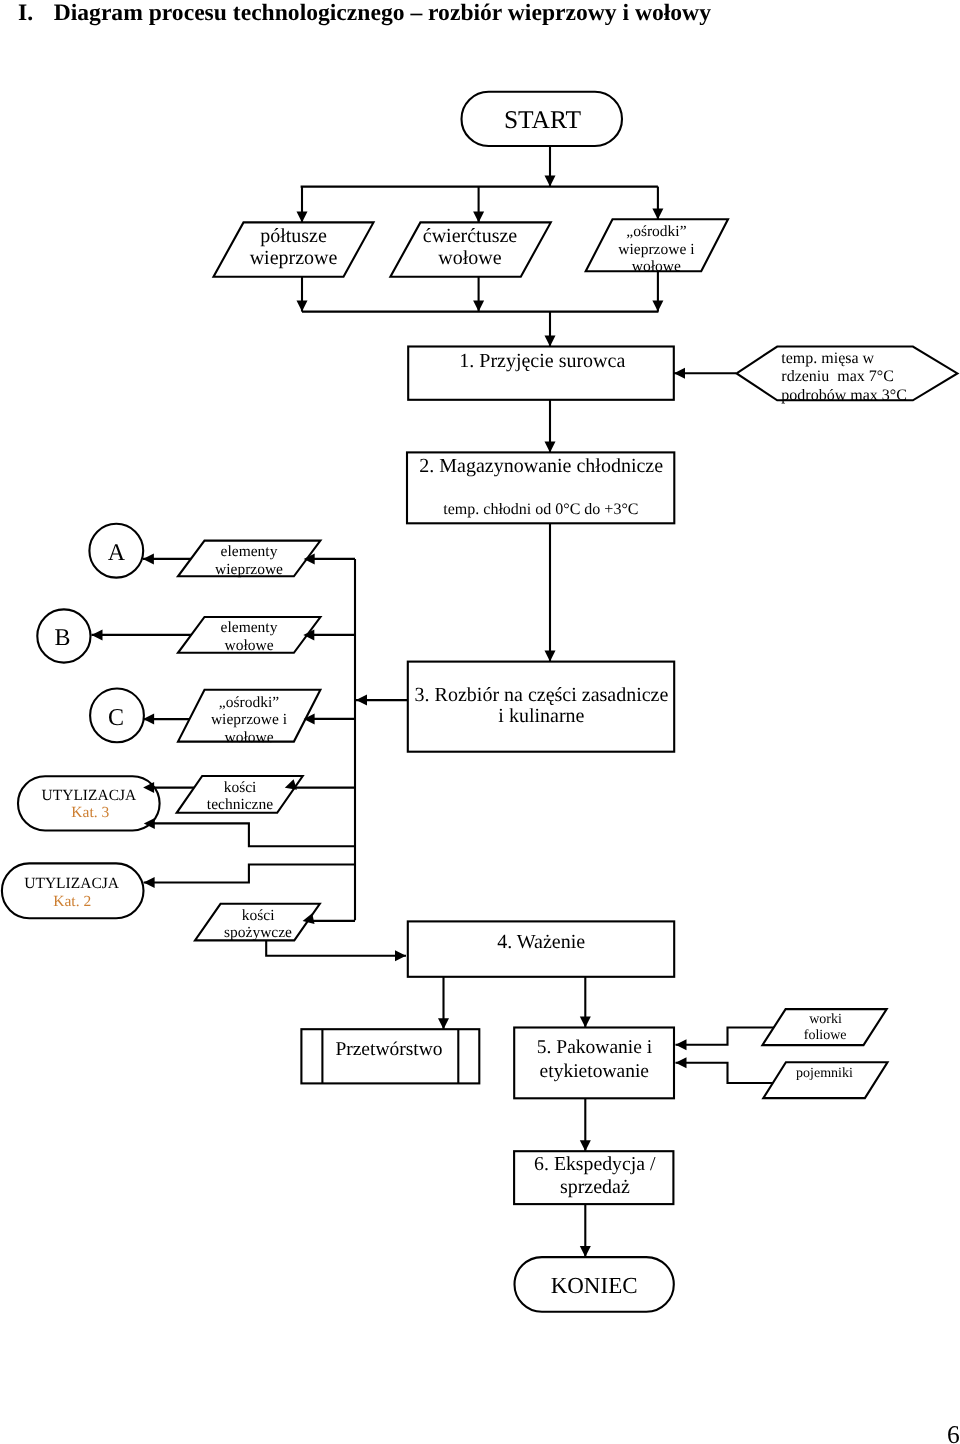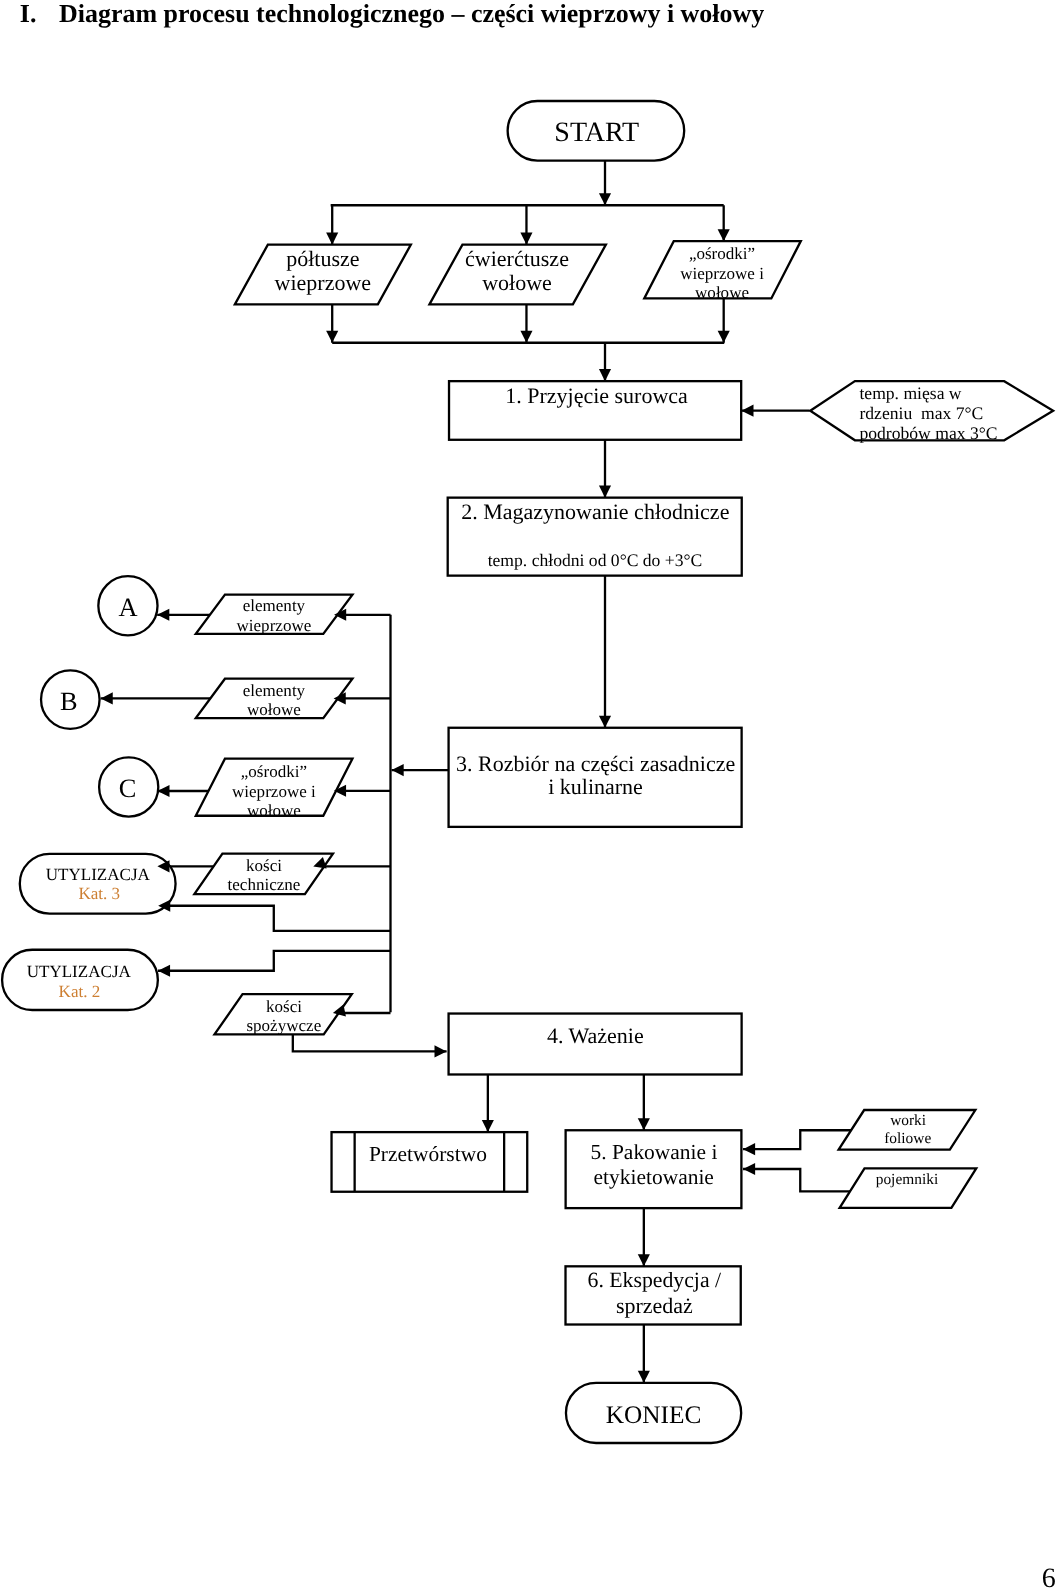--- a/index.html
+++ b/index.html
@@ -16,21 +16,21 @@
   .ln{fill:none;stroke:#000000;stroke-width:2.10;}
   .ah{fill:#000000;stroke:none;}
   .stxt{font-family:"Liberation Serif", serif;fill:#000000;}
 </style>
 </head>
 <body>
 
 <div id="page">
 
   <div class="heading" style="left:18px;top:1.5px;">
-    <span>I.</span><span style="display:inline-block;width:20.6px"></span><span>Diagram procesu technologicznego – części wieprzowy i wołowy</span>
+    <span>I.</span><span style="display:inline-block;width:20.6px"></span><span>Diagram procesu technologicznego – rozbiór wieprzowy i wołowy</span>
   </div>
 
   <div class="pagenum" style="left:947px;top:1422px;">6</div>
 
   <svg id="diagram" width="960" height="1444" viewBox="0 0 960 1444">
 <path class="ln" d="M 550.0 146.0 L 550.0 186.6"></path>
 <path class="ln" d="M 300.6 186.6 L 657.9 186.6"></path>
 <path class="ln" d="M 302.0 186.6 L 302.0 222.4"></path>
 <path class="ln" d="M 478.6 186.6 L 478.6 222.4"></path>
 <path class="ln" d="M 657.9 186.6 L 657.9 219.4"></path>

